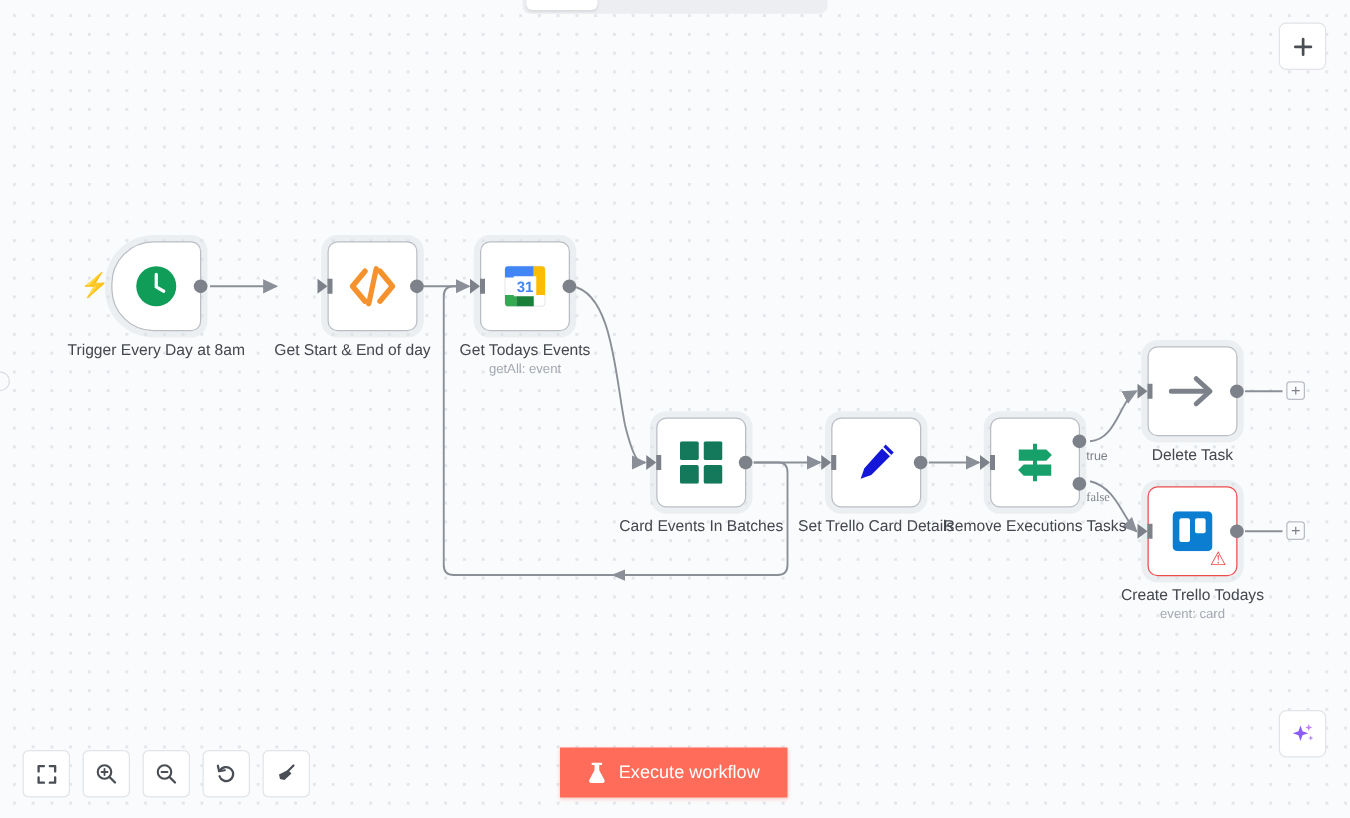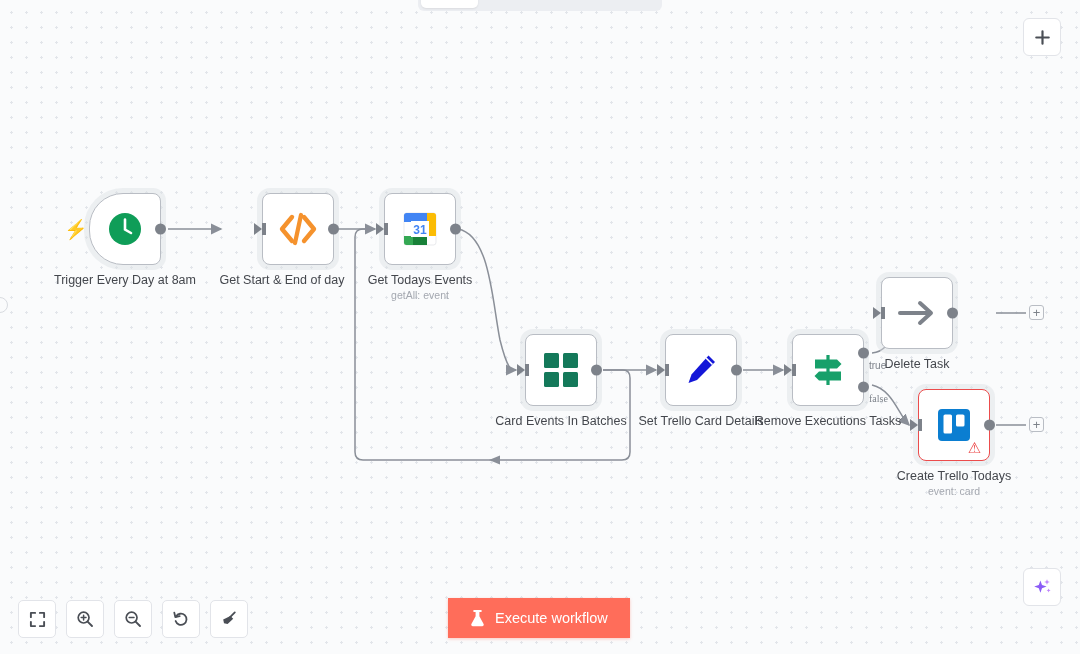--- a/index.html
+++ b/index.html
@@ -338,21 +338,21 @@
       <div class="dot-out d-true">
         <span class="port-label">true</span>
       </div>
       <div class="dot-out d-false">
         <span class="port-label">false</span>
       </div>
     </div>
     <div class="node-label">Remove Executions Tasks</div>
   </div>
 
-  <div class="node" id="n-noop" style="left:881px; top:277px;">
+  <div class="node" id="n-noop" style="left:918px; top:277px;">
     <div class="node-box">
       <div class="arrow-in"></div>
       <svg width="38" height="30" viewBox="0 0 38 30">
         <path d="M2 15 L32 15" stroke="#7d828a" stroke-width="4" stroke-linecap="round"></path>
         <path d="M22 5 L33 15 L22 25" stroke="#7d828a" stroke-width="4" fill="none" stroke-linecap="round" stroke-linejoin="round"></path>
       </svg>
       <div class="dot-out"></div>
     </div>
     <div class="node-label">Delete Task</div>
   </div>

